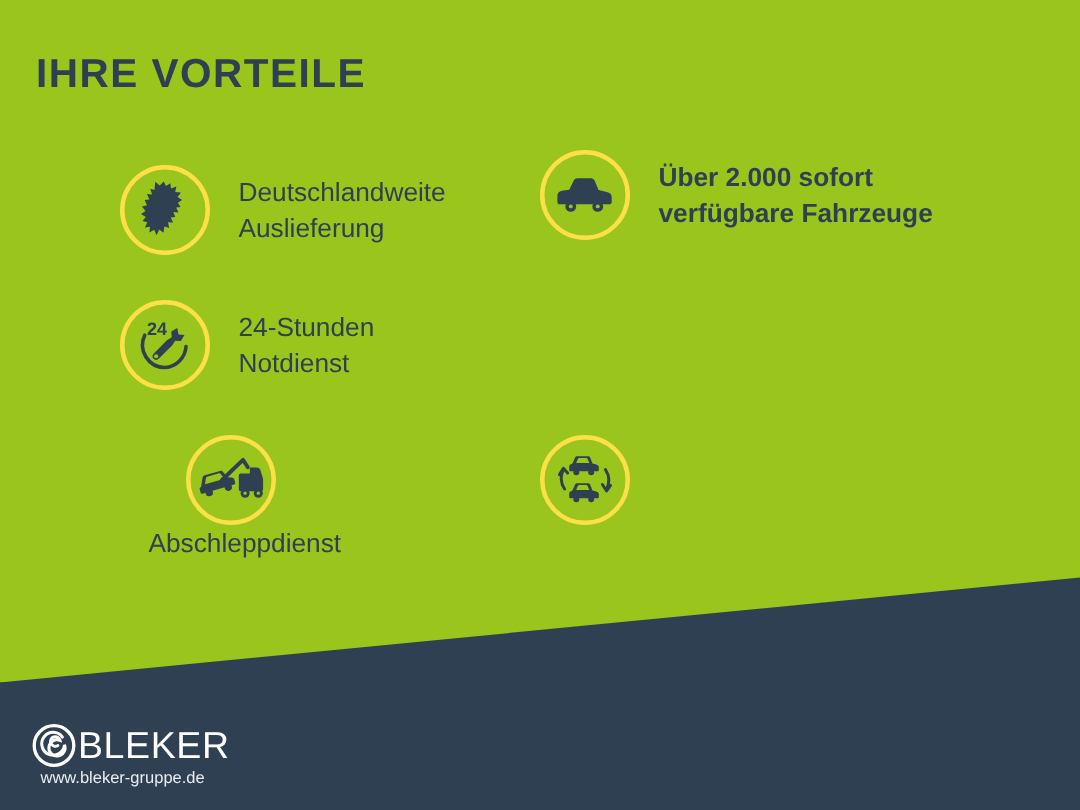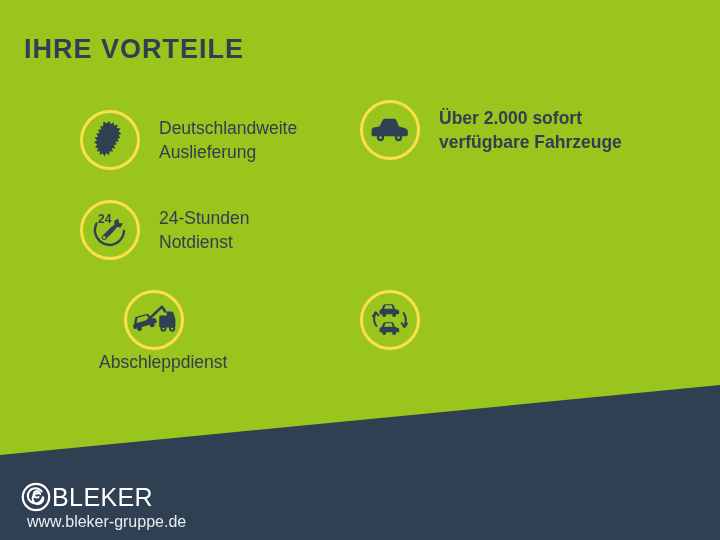--- a/index.html
+++ b/index.html
@@ -87,21 +87,21 @@
     font-family: "Liberation Sans", sans-serif;
     line-height: 1;
   }
   #logo-word-left { font-weight: bold; letter-spacing: 0.4px; }
   #logo-word-right { font-weight: normal; letter-spacing: 0.4px; }
   #logo-mark { margin: 0 1px 0 1px; display: block; }
   #footer-url {
     position: absolute;
     left: 27px;
     top: 513px;
-    font-size: 16px;
+    font-size: 11px;
     color: #e9edf1;
     font-family: "Liberation Sans", sans-serif;
   }
   svg { display: block; }
 </style>
 </head>
 <body>
 
 <div id="slide">
 

